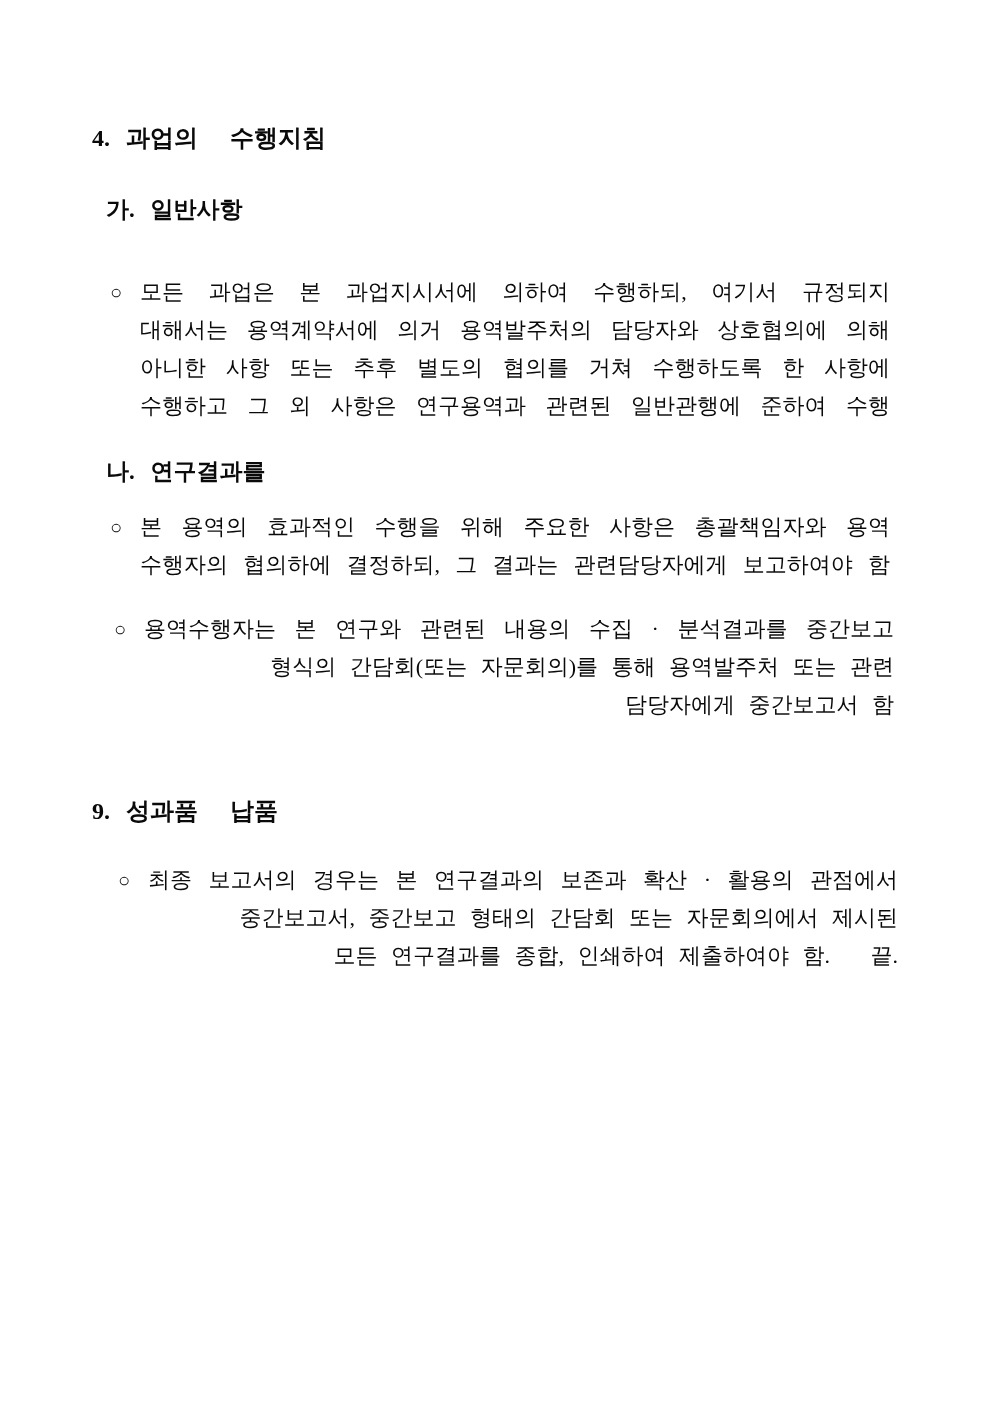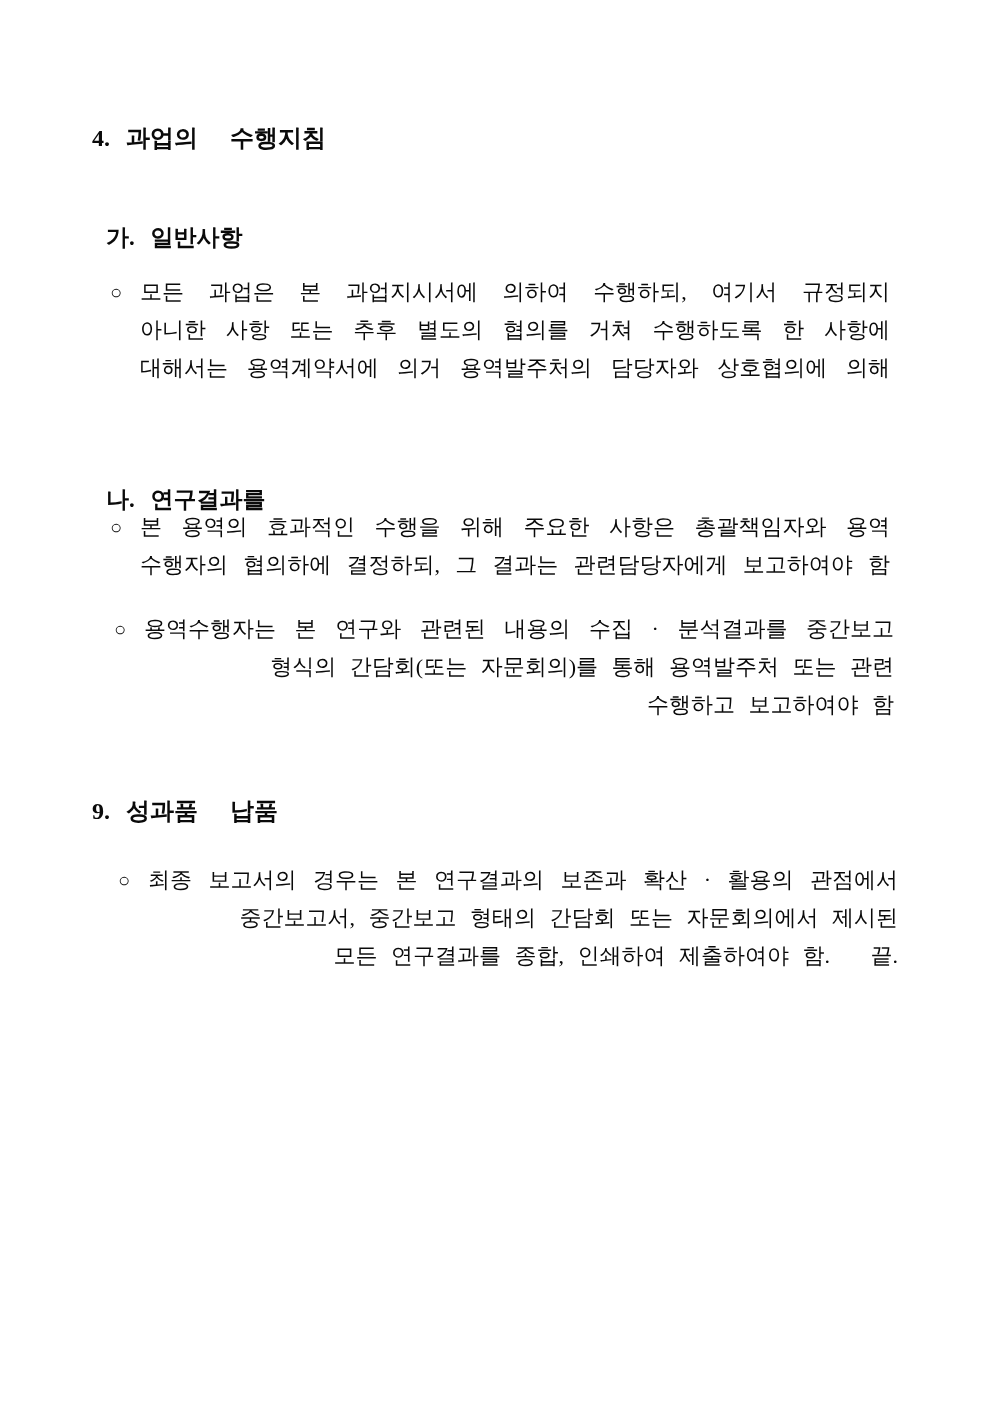--- a/index.html
+++ b/index.html
@@ -25,21 +25,20 @@
     line-height: 32px;
     word-spacing: 10px;
     white-space: pre-wrap;
   }
   .h-sub {
     font-weight: bold;
     font-size: 23px;
     line-height: 32px;
     word-spacing: 10px;
     white-space: pre-wrap;
-    margin-top: 28px;
   }
 
   
   .bullet {
     font-size: 22px;
     line-height: 38px;
   }
   .bullet .marker {
     position: absolute;
     left: 0;
@@ -80,41 +79,42 @@
 <div class="page">
 
   <div class="abs h-main" style="left:92px; top:122px;">4. 과업의  수행지침</div>
 
   <div class="abs h-sub" style="left:106px; top:194px;">가. 일반사항</div>
 
   <div class="abs bullet" style="left:110px; top:273px;">
     <span class="marker">○</span>
     <div class="lines">
       <div class="line flush">모든 과업은 본 과업지시서에 의하여 수행하되, 여기서 규정되지</div>
+      <div class="line flush">대해서는 용역계약서에 의거 용역발주처의 담당자와 상호협의에 의해</div>
       <div class="line flush">아니한 사항 또는 추후 별도의 협의를 거쳐 수행하도록 한 사항에</div>
-      <div class="line flush">대해서는 용역계약서에 의거 용역발주처의 담당자와 상호협의에 의해</div>
+      <div class="line flush">수행하고 그 외 사항은 연구용역과 관련된 일반관행에 준하여 수행</div>
     </div>
   </div>
 
   <div class="abs h-sub" style="left:106px; top:456px;">나. 연구결과를</div>
 
   <div class="abs bullet" style="left:110px; top:508px;">
     <span class="marker">○</span>
     <div class="lines">
       <div class="line flush">본 용역의 효과적인 수행을 위해 주요한 사항은 총괄책임자와 용역</div>
       <div class="line flush">수행자의 협의하에 결정하되, 그 결과는 관련담당자에게 보고하여야 함</div>
     </div>
   </div>
 
   <div class="abs bullet" style="left:114px; top:610px;">
     <span class="marker">○</span>
     <div class="lines">
       <div class="line flush">용역수행자는 본 연구와 관련된 내용의 수집 · 분석결과를 중간보고</div>
       <div class="line">형식의 간담회(또는 자문회의)를 통해 용역발주처 또는 관련</div>
-      <div class="line">수행하고 보고하여야 함</div>
+      <div class="line">담당자에게 중간보고서 함</div>
     </div>
   </div>
 
   <div class="abs h-main" style="left:92px; top:795px;">9. 성과품  납품</div>
 
   <div class="abs bullet" style="left:118px; top:861px;">
     <span class="marker">○</span>
     <div class="lines">
       <div class="line flush">최종 보고서의 경우는 본 연구결과의 보존과 확산 · 활용의 관점에서</div>
       <div class="line">중간보고서, 중간보고 형태의 간담회 또는 자문회의에서 제시된</div>

